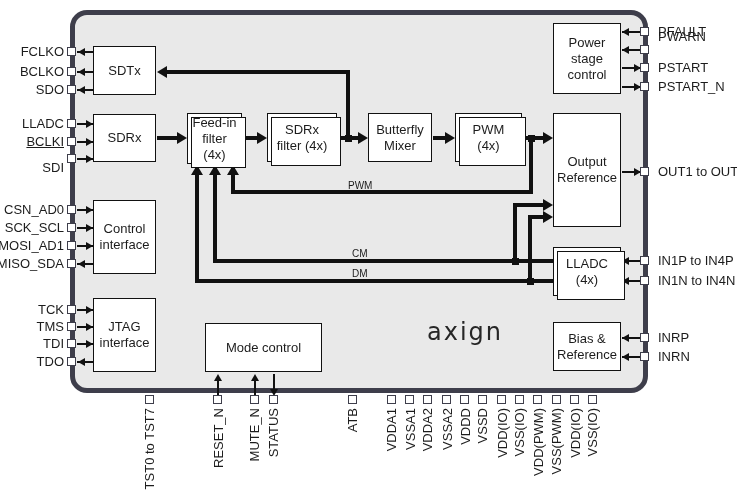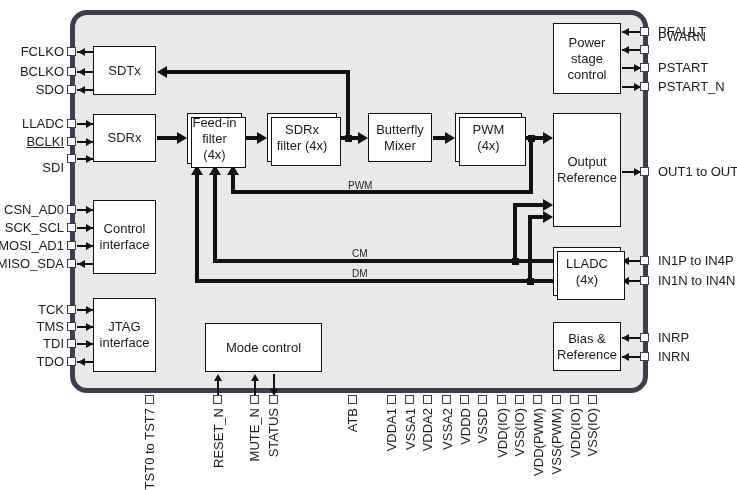--- a/index.html
+++ b/index.html
@@ -251,16 +251,17 @@
       <div class="blabel" style="right: 224.5px;">VSS(IO)</div>
       <div class="pinbox" style="left: 533px; top: 395px;"></div>
       <div class="blabel" style="right: 206.5px;">VDD(PWM)</div>
       <div class="pinbox" style="left: 552px; top: 395px;"></div>
       <div class="blabel" style="right: 187.5px;">VSS(PWM)</div>
       <div class="pinbox" style="left: 570px; top: 395px;"></div>
       <div class="blabel" style="right: 169.5px;">VDD(IO)</div>
       <div class="pinbox" style="left: 588px; top: 395px;"></div>
       <div class="blabel" style="right: 151.5px;">VSS(IO)</div>
     </div>
+  <div class="logo">axign</div>
   <div class="siglabel" style="left:348px;top:180px;">PWM</div>
   <div class="siglabel" style="left:352px;top:248px;">CM</div>
   <div class="siglabel" style="left:352px;top:268px;">DM</div>
 </div>
 
 </body></html>

